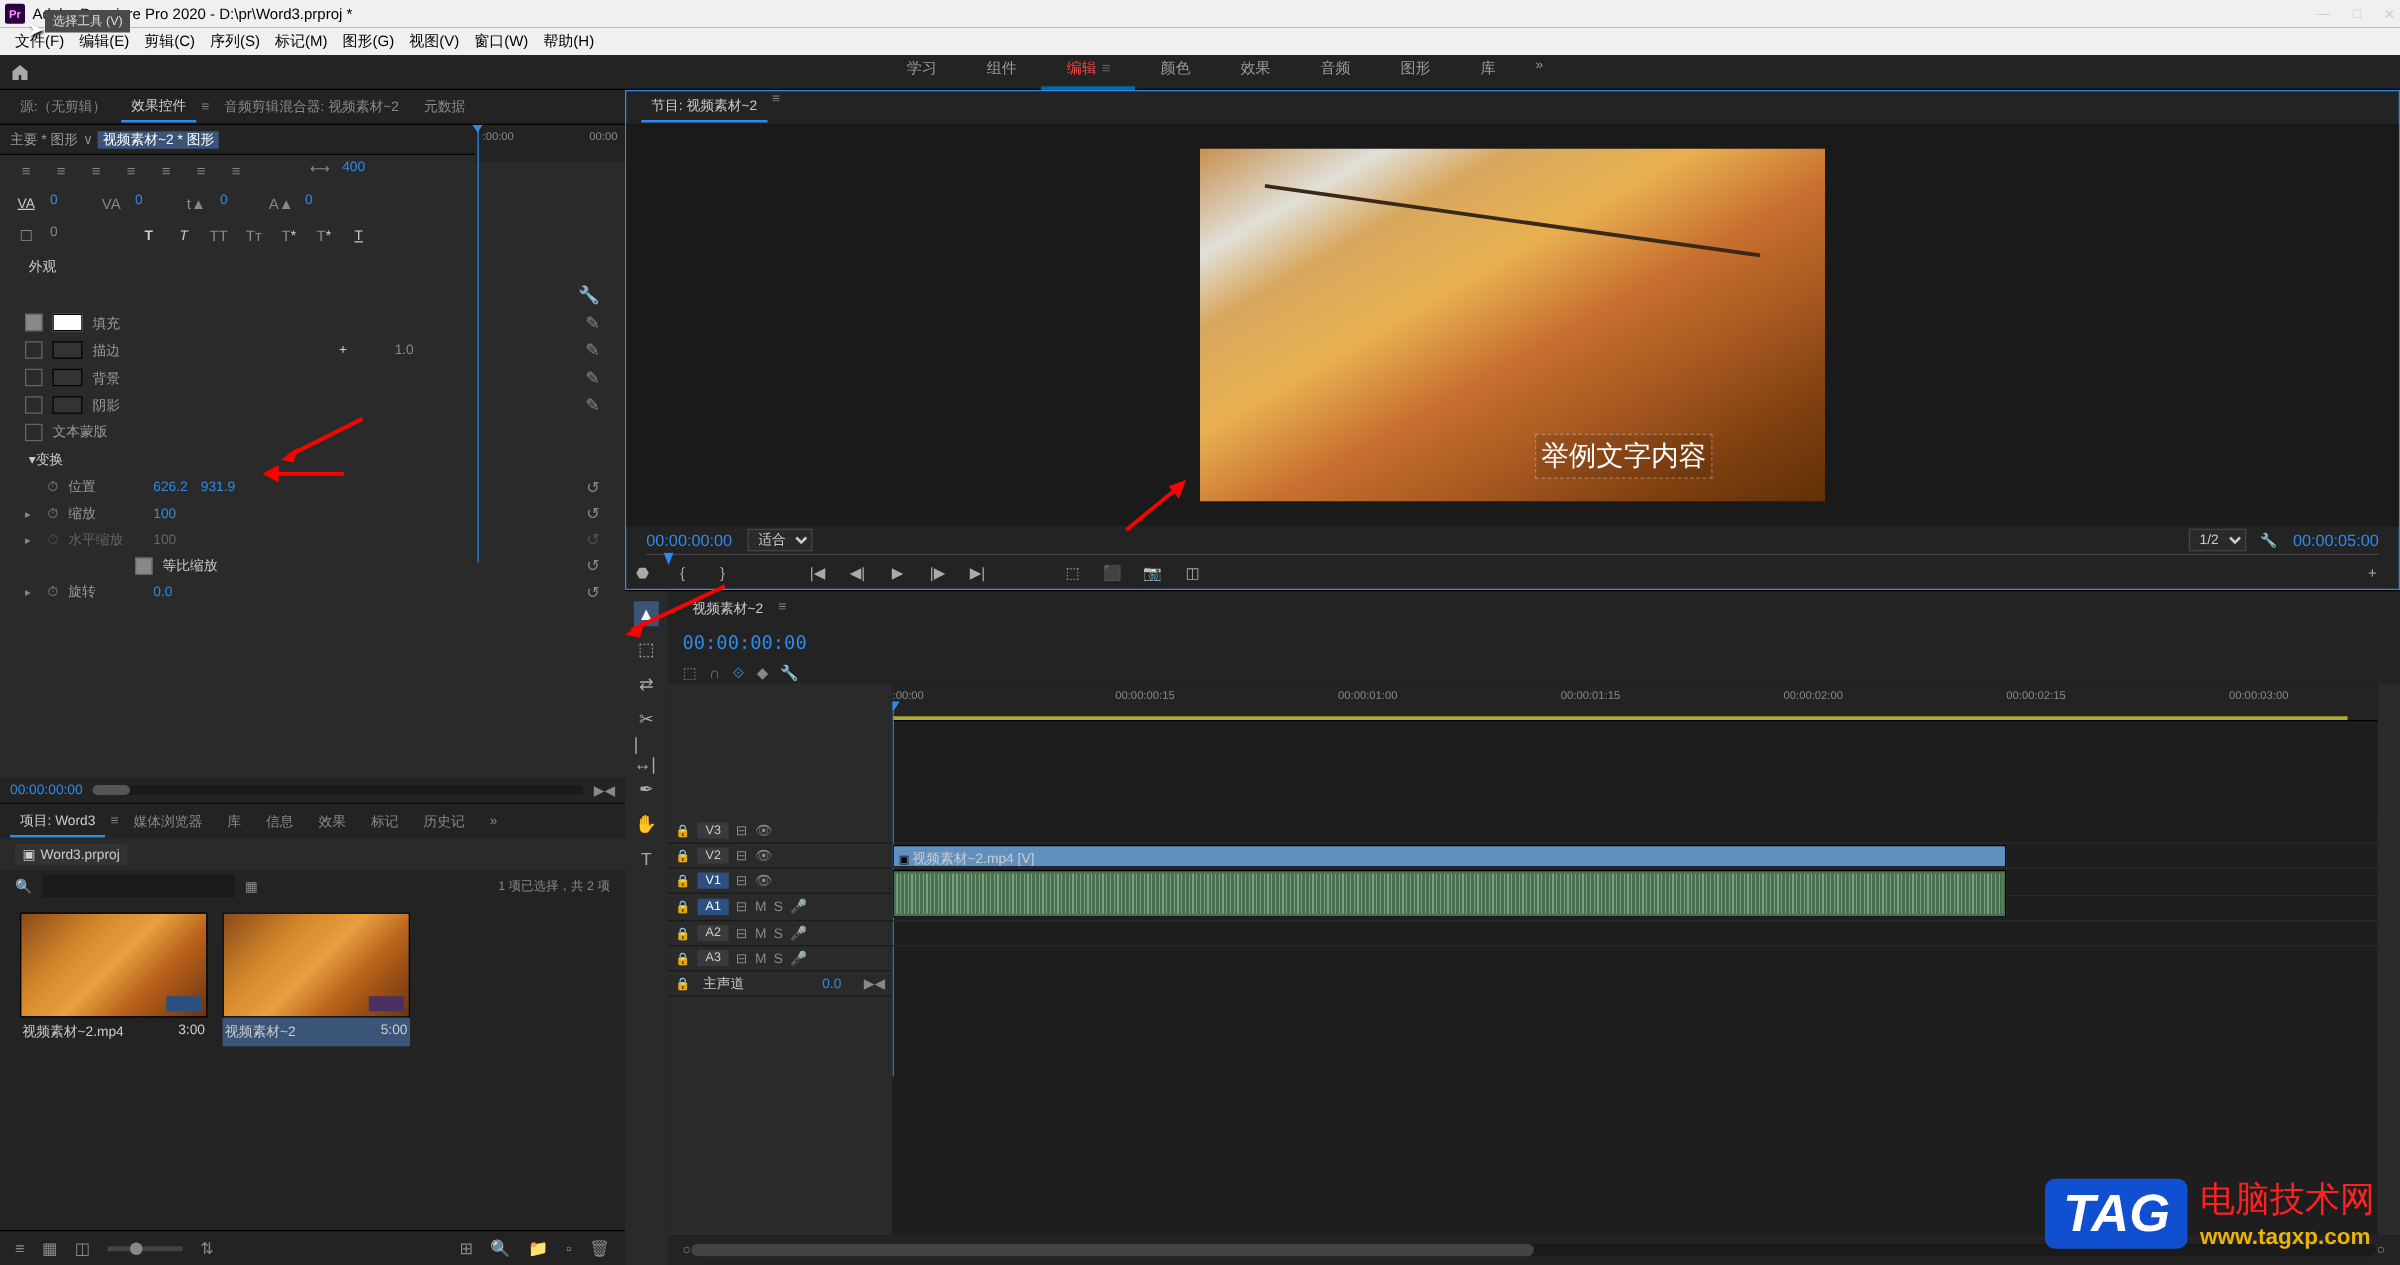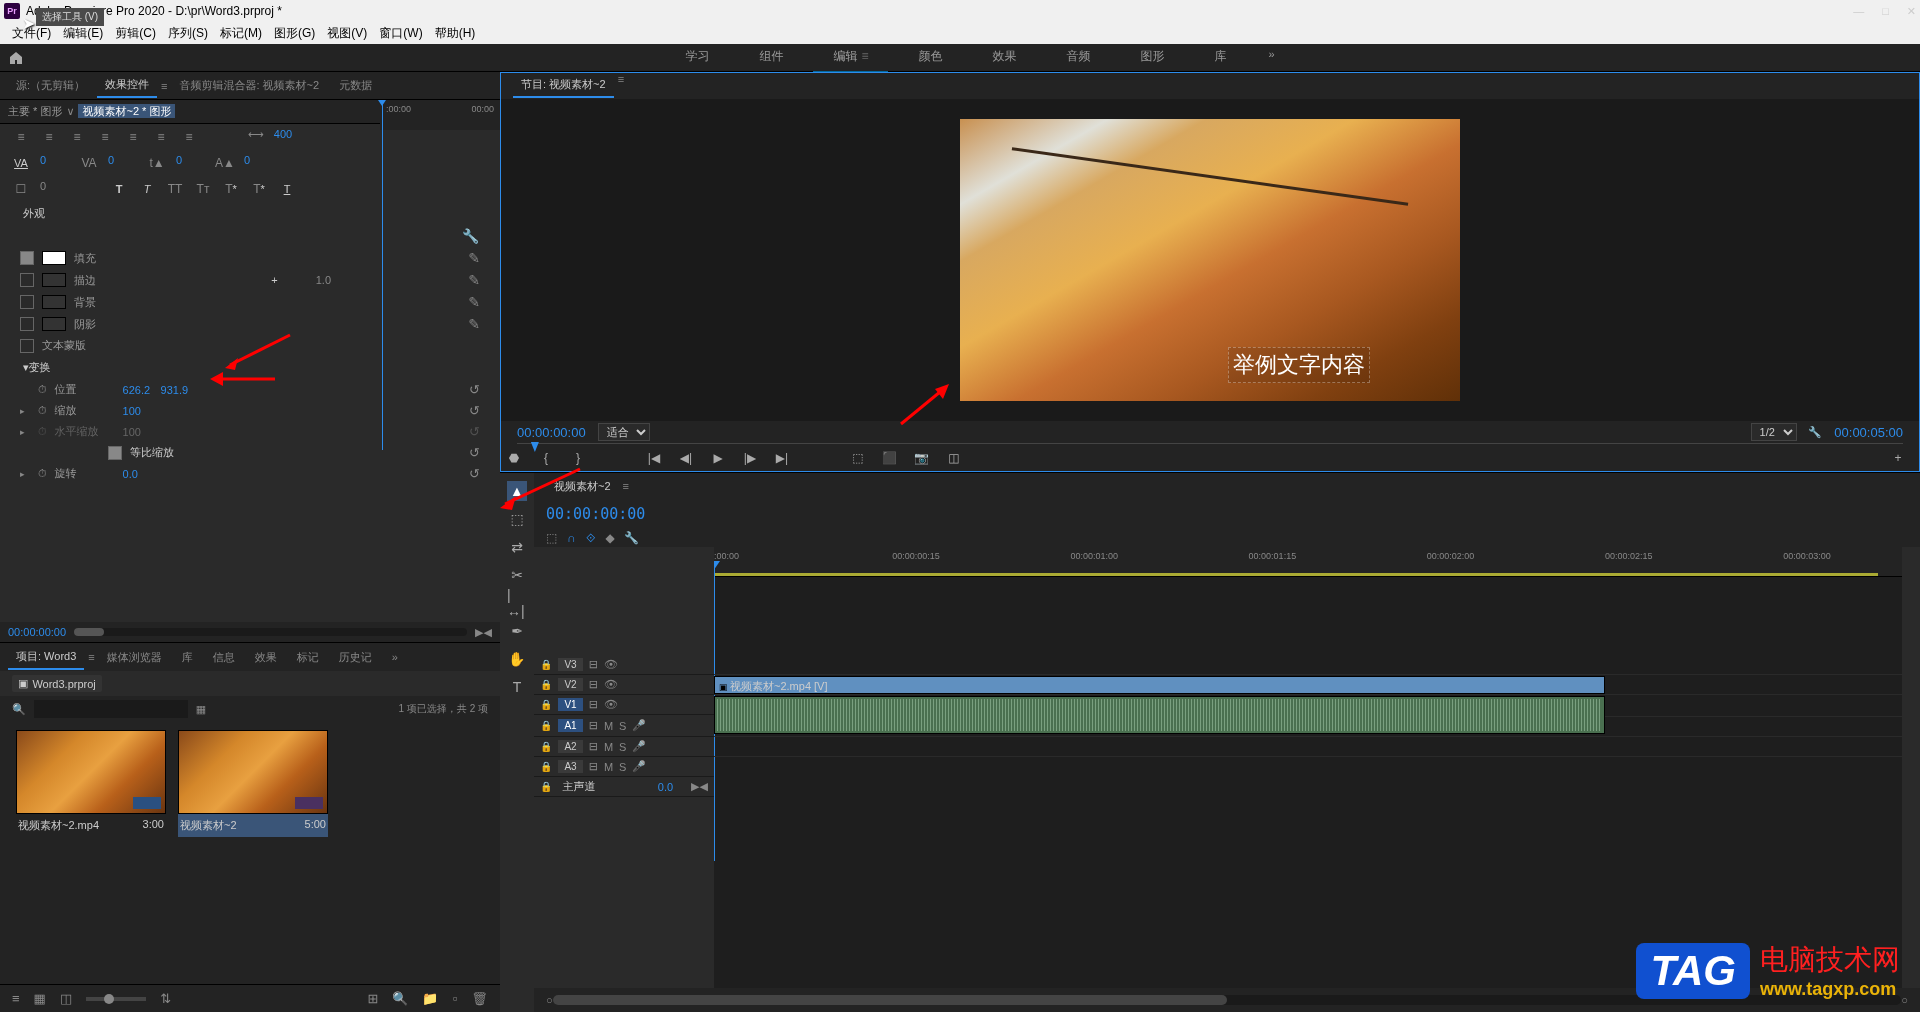--- a/index.html
+++ b/index.html
@@ -6,23 +6,23 @@
 body{background:#232323;overflow:hidden;width:1920px;height:1012px}
 .titlebar{height:22px;background:#f0f0f0;display:flex;align-items:center;padding:0 4px;color:#000}
 .titlebar .logo{width:16px;height:16px;background:#2d0040;color:#e99cff;display:flex;align-items:center;justify-content:center;font-weight:bold;font-size:9px;border-radius:2px;margin-right:6px}
 .titlebar .title{color:#000;font-size:12px}
 .titlebar .wbtns{margin-left:auto;display:flex;gap:18px;color:#000;font-size:14px}
 .titlebar .wbtns span{cursor:pointer}
 .menubar{height:22px;background:#f0f0f0;display:flex;align-items:center;padding:0 8px;gap:4px}
 .menubar span{color:#000;font-size:12px;padding:2px 4px;cursor:pointer}
 .toolbar{height:28px;background:#232323;border-bottom:1px solid #000;display:flex;align-items:center}
 .toolbar .home{width:32px;height:28px;display:flex;align-items:center;justify-content:center;color:#aaa;cursor:pointer}
-.toolbar .workspaces{display:flex;margin-left:auto;margin-right:auto;gap:10px}
+.toolbar .workspaces{display:flex;margin-left:auto;margin-right:auto;gap:0}
 .toolbar .ws{padding:6px 20px;color:#999;cursor:pointer;font-size:12px}
-.toolbar .ws.active{color:#a3a3a3;border-bottom:2px solid #0369a1}
+.toolbar .ws.active{color:#ef4444;border-bottom:6px solid #0369a1}
 .toolbar .ws.edit-icon::after{content:"≡";margin-left:4px;color:#666}
 .toolbar .more{padding:6px 12px;color:#999;cursor:pointer}
 .main{display:flex;height:calc(100% - 72px)}
 .left-panel{width:500px;display:flex;flex-direction:column}
 .source-tabs{height:28px;background:#232323;display:flex;align-items:center;border-bottom:1px solid #000;padding:0 8px;gap:4px}
 .stab{padding:4px 8px;color:#888;cursor:pointer;font-size:11px}
 .stab.active{color:#ccc;border-bottom:2px solid #2d8ceb}
 .effect-controls{flex:1;background:#2a2a2a;overflow-y:auto;position:relative}
 .ec-header{display:flex;align-items:center;padding:4px 8px;background:#232323;border-bottom:1px solid #000}
 .ec-crumb{color:#999;font-size:11px}

